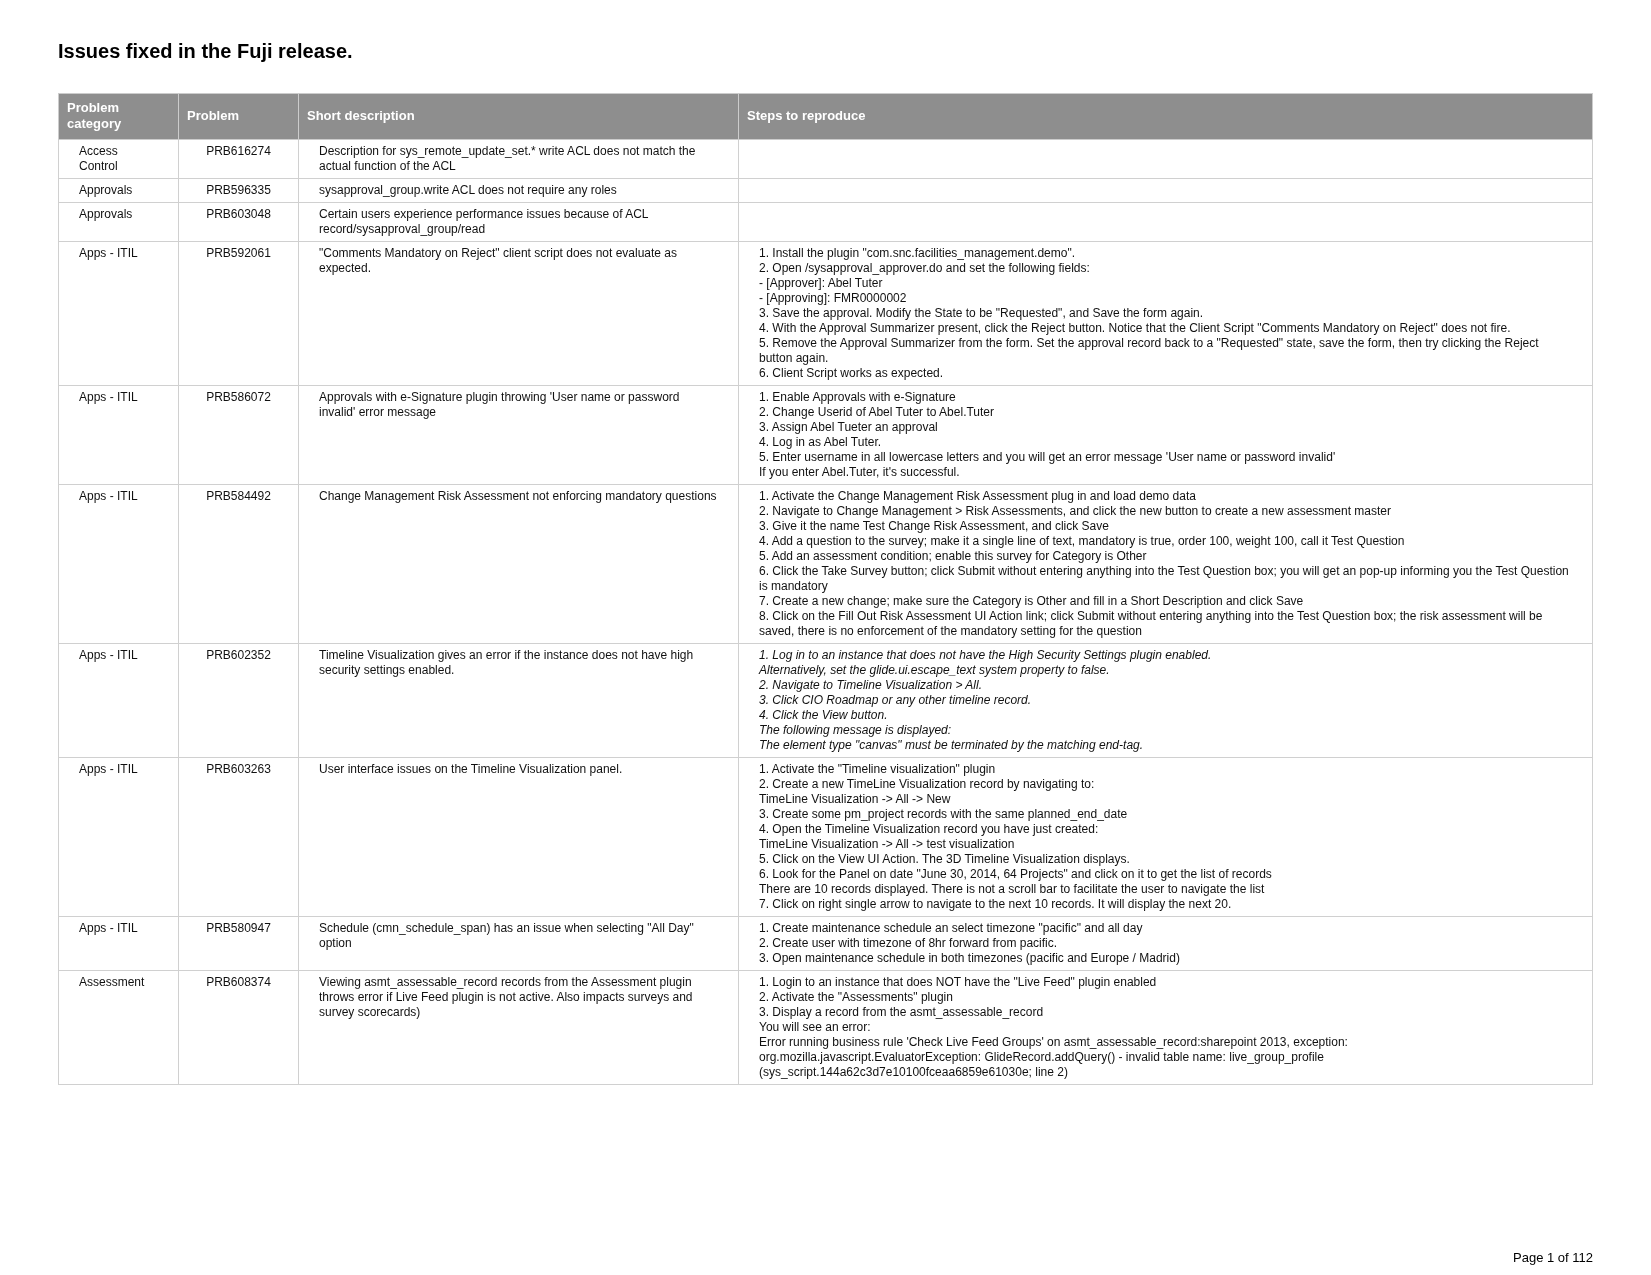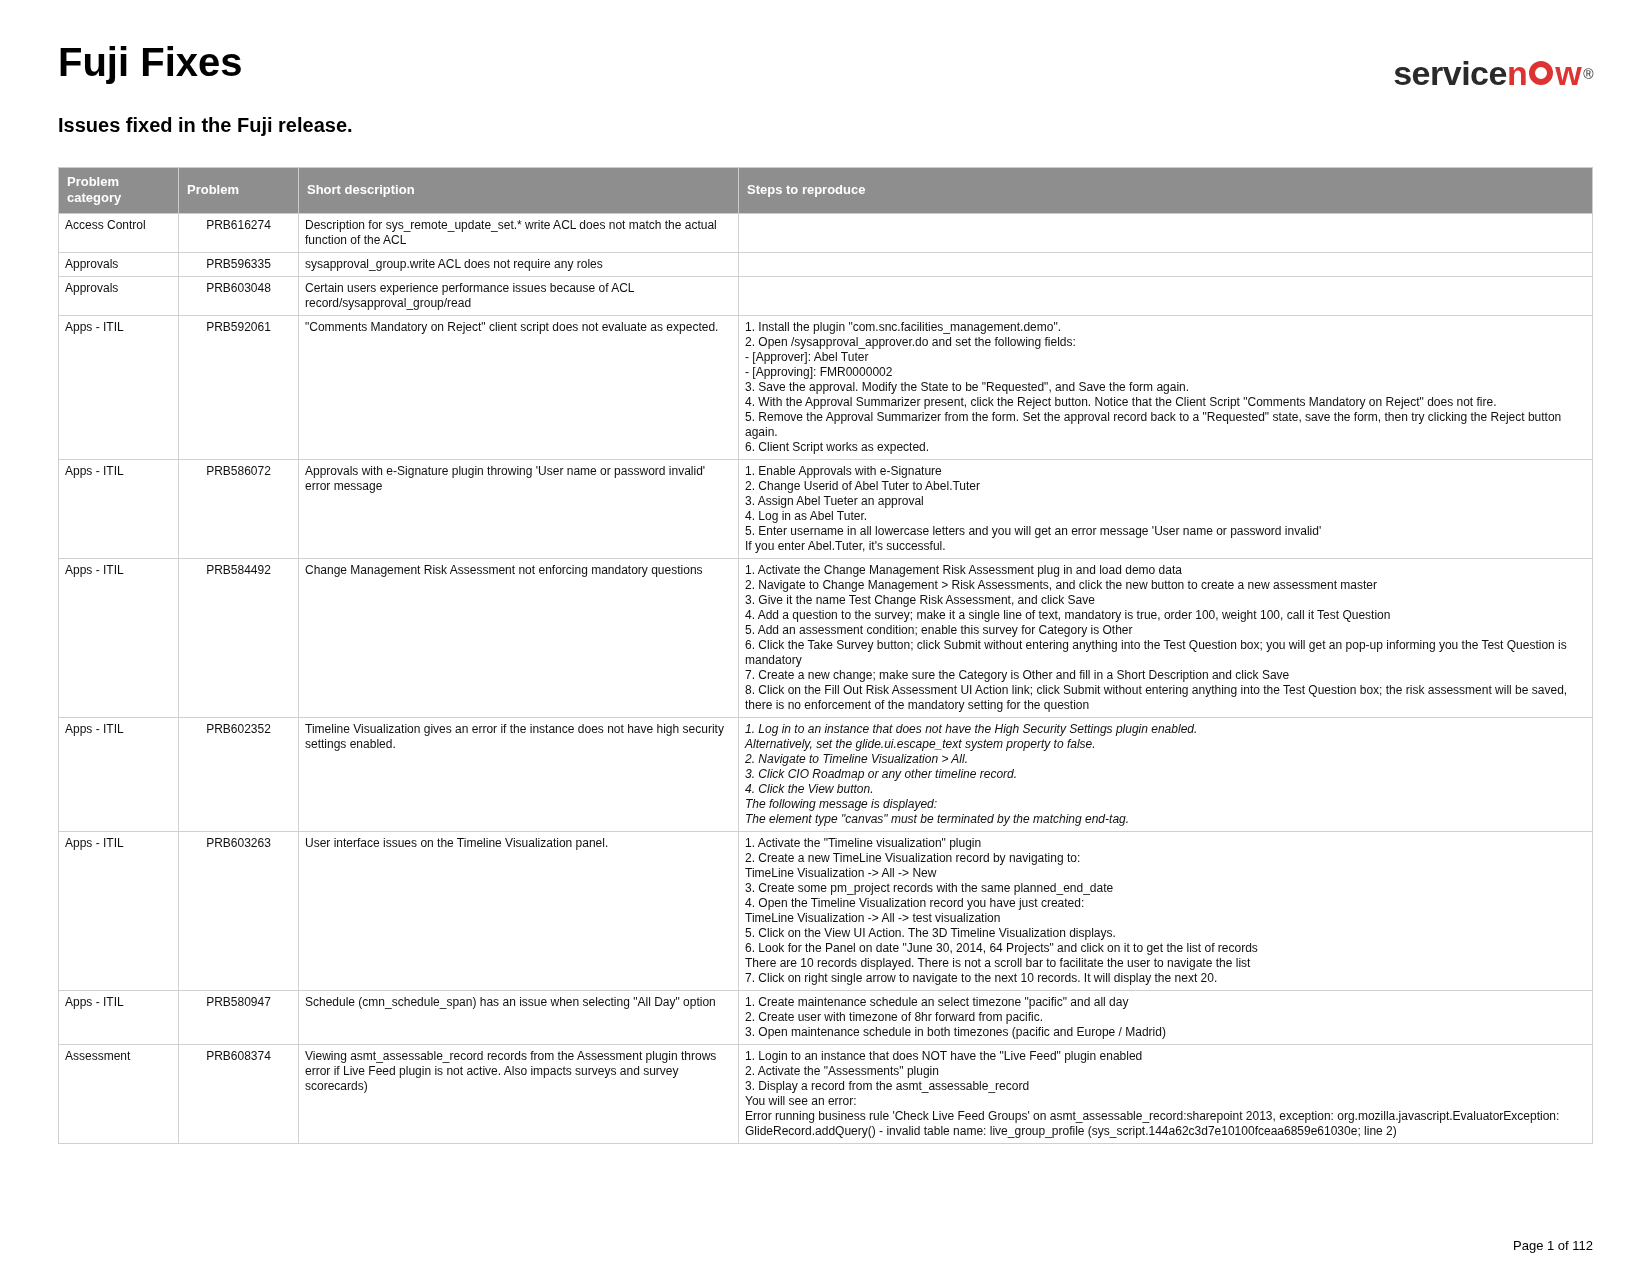--- a/index.html
+++ b/index.html
@@ -60,52 +60,40 @@
     background: #8e8e8e;
     color: #fff;
     font-weight: 700;
     text-align: left;
     padding: 6px 8px;
     border: 1px solid #ccc;
     font-size: 13px;
   }
   tbody td {
     border: 1px solid #d0d0d0;
-    padding: 4px 6px;
+    padding: 4px 20px;
     vertical-align: top;
     font-size: 12px;
     color: #111;
     word-wrap: break-word;
   }
   tbody td.problem { text-align: center; }
 
   .page-footer {
     position: absolute;
     right: 58px;
-    bottom: 22px;
+    bottom: 10px;
     font-size: 13px;
   }
 </style>
 </head>
 <body>
 
 <div class="page">
 
-  <div class="header-row">
-    <div>
-      <h1 class="title">Fuji Fixes</h1>
-    </div>
-    <div class="logo">
-      <span>service</span>
-        <span class="now">n<svg width="28" height="28" viewBox="0 0 28 28">
-            <circle cx="14" cy="14" r="9" fill="none" stroke="#d33" stroke-width="6"></circle>
-          </svg><span>w</span></span>
-        <span style="font-size:14px;font-weight:400;vertical-align:top;margin-left:2px;">®</span>
-    </div>
-  </div>
 
   <p class="subtitle">Issues fixed in the Fuji release.</p>
 
   <table>
     <colgroup>
       <col class="c-cat">
         <col class="c-prob">
         <col class="c-desc">
         <col class="c-steps">
     </colgroup>

